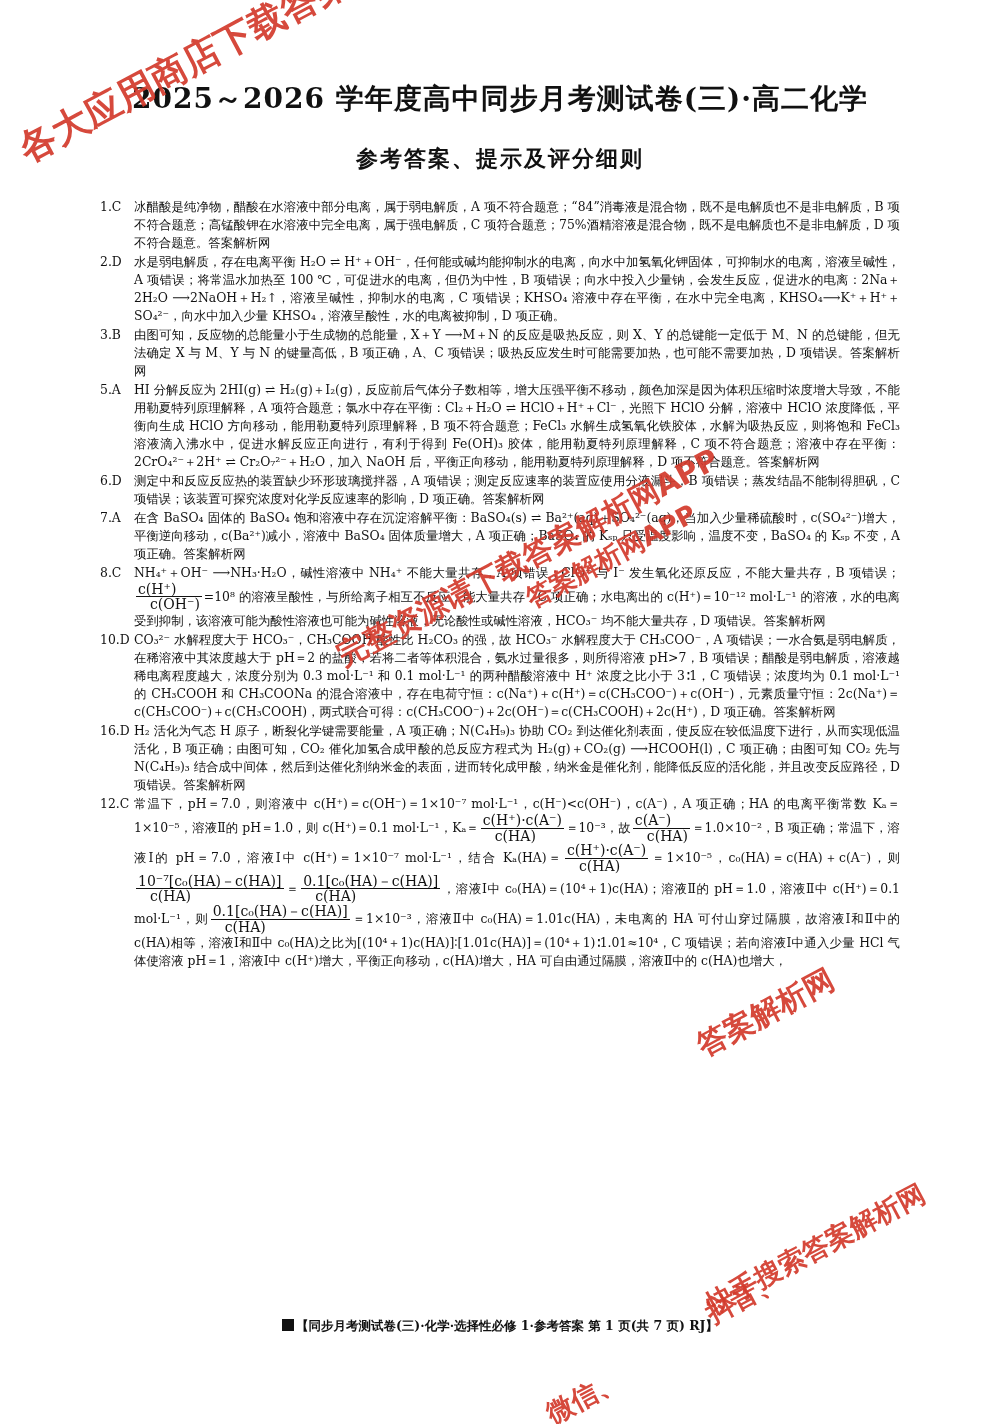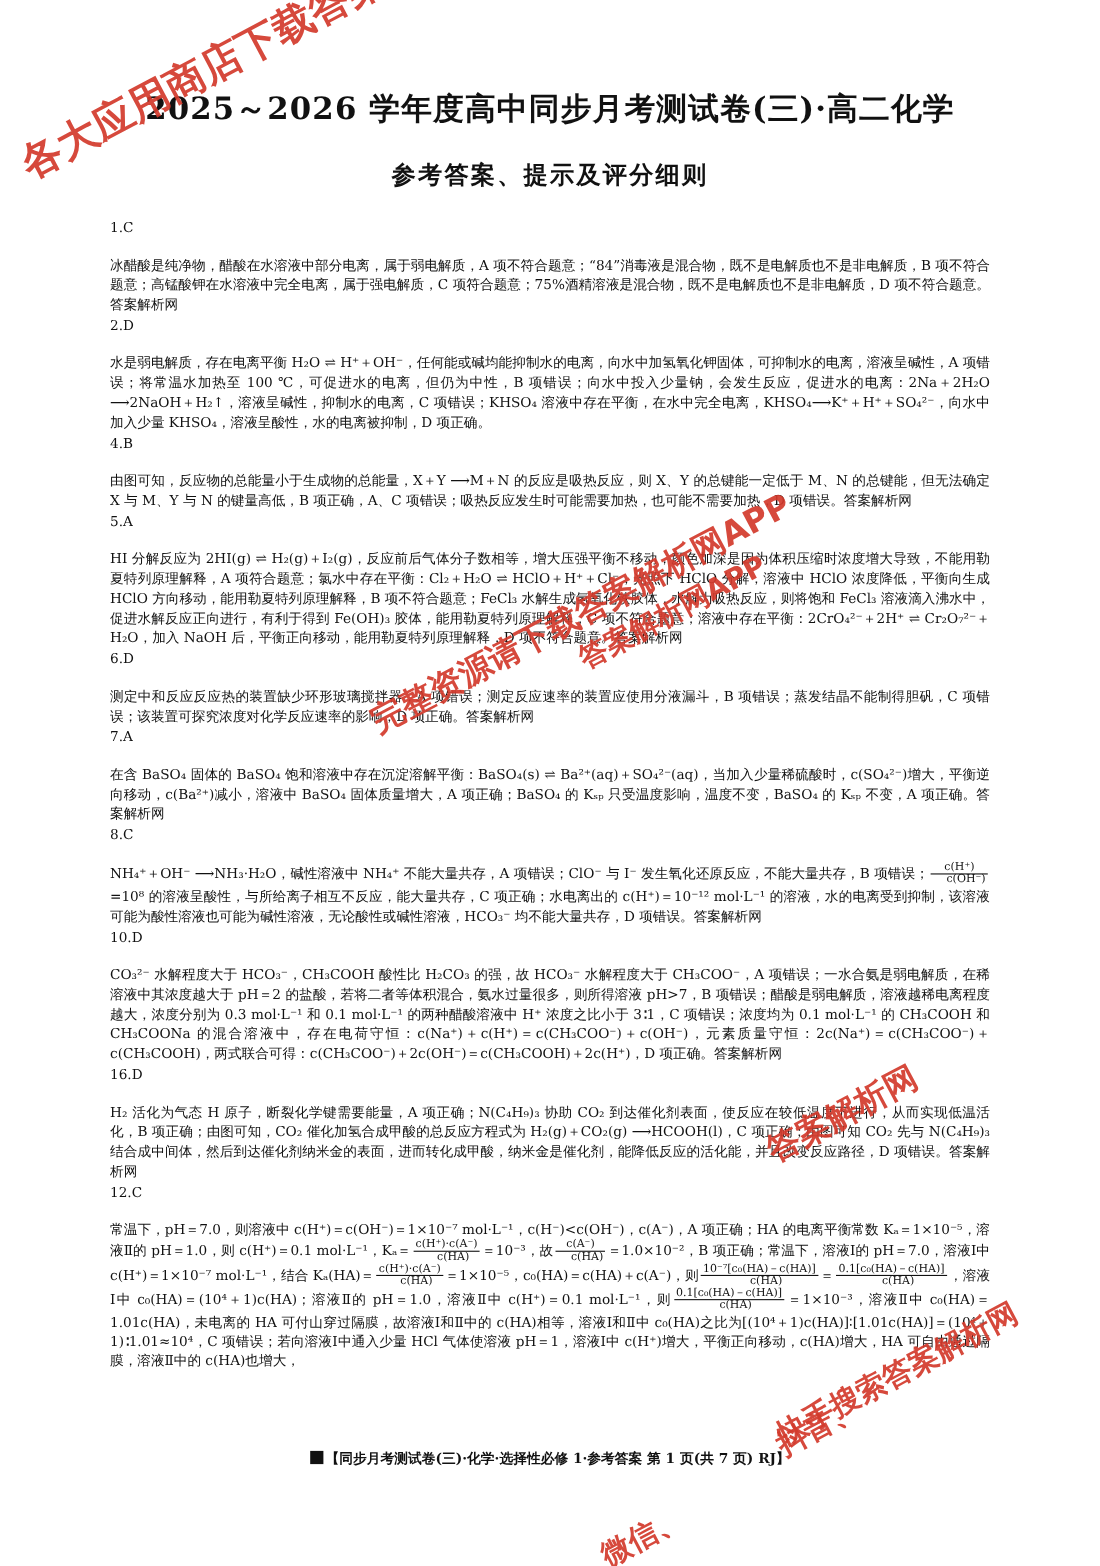--- a/index.html
+++ b/index.html
@@ -36,38 +36,37 @@
     left:100px;
     top:198px;
     width:800px;
     font-size:12.4px;
     line-height:1.45;
     text-align:justify;
   }
   .ans{
     display:flex;
     margin-bottom:1px;
-    flex-direction:column;
   }
   .ans-num{
     flex:0 0 34px;
     font-size:12.4px;
     white-space:nowrap;
   }
   .ans-txt{
     flex:1 1 auto;
     font-size:12.4px;
     text-align:justify;
     text-justify:inter-ideograph;
   }
   .frac{
     display:inline-block;
     vertical-align:middle;
-    text-align:center;
-    font-size:10px;
+    text-align:left;
+    font-size:14px;
     line-height:1.05;
     margin:0 2px;
   }
   .frac .num{display:block;border-bottom:1px solid #111;padding:0 2px;}
   .frac .den{display:block;padding:0 2px;margin-left:12px;}
   .footer{
     position:absolute;
     left:0;right:0;
     top:1318px;
     text-align:center;
@@ -145,21 +144,21 @@
       <div class="ans-txt">冰醋酸是纯净物，醋酸在水溶液中部分电离，属于弱电解质，A 项不符合题意；“84”消毒液是混合物，既不是电解质也不是非电解质，B 项不符合题意；高锰酸钾在水溶液中完全电离，属于强电解质，C 项符合题意；75%酒精溶液是混合物，既不是电解质也不是非电解质，D 项不符合题意。答案解析网</div>
     </div>
 
     <div class="ans">
       <div class="ans-num">2.D</div>
       <div class="ans-txt">水是弱电解质，存在电离平衡 H₂O ⇌ H⁺＋OH⁻，任何能或碱均能抑制水的电离，向水中加氢氧化钾固体，可抑制水的电离，溶液呈碱性，A 项错误；将常温水加热至 100 ℃，可促进水的电离，但仍为中性，B 项错误；向水中投入少量钠，会发生反应，促进水的电离：2Na＋2H₂O ⟶2NaOH＋H₂↑，溶液呈碱性，抑制水的电离，C 项错误；KHSO₄ 溶液中存在平衡，在水中完全电离，KHSO₄⟶K⁺＋H⁺＋SO₄²⁻，向水中加入少量 KHSO₄，溶液呈酸性，水的电离被抑制，D 项正确。</div>
     </div>
 
 
     <div class="ans">
-      <div class="ans-num">4.B</div>
+      <div class="ans-num">3.B</div>
       <div class="ans-txt">由图可知，反应物的总能量小于生成物的总能量，X＋Y ⟶M＋N 的反应是吸热反应，则 X、Y 的总键能一定低于 M、N 的总键能，但无法确定 X 与 M、Y 与 N 的键量高低，B 项正确，A、C 项错误；吸热反应发生时可能需要加热，也可能不需要加热，D 项错误。答案解析网</div>
     </div>
 
     <div class="ans">
       <div class="ans-num">5.A</div>
       <div class="ans-txt">HI 分解反应为 2HI(g) ⇌ H₂(g)＋I₂(g)，反应前后气体分子数相等，增大压强平衡不移动，颜色加深是因为体积压缩时浓度增大导致，不能用勒夏特列原理解释，A 项符合题意；氯水中存在平衡：Cl₂＋H₂O ⇌ HClO＋H⁺＋Cl⁻，光照下 HClO 分解，溶液中 HClO 浓度降低，平衡向生成 HClO 方向移动，能用勒夏特列原理解释，B 项不符合题意；FeCl₃ 水解生成氢氧化铁胶体，水解为吸热反应，则将饱和 FeCl₃ 溶液滴入沸水中，促进水解反应正向进行，有利于得到 Fe(OH)₃ 胶体，能用勒夏特列原理解释，C 项不符合题意；溶液中存在平衡：2CrO₄²⁻＋2H⁺ ⇌ Cr₂O₇²⁻＋H₂O，加入 NaOH 后，平衡正向移动，能用勒夏特列原理解释，D 项不符合题意。答案解析网</div>
     </div>
 
     <div class="ans">
       <div class="ans-num">6.D</div>

